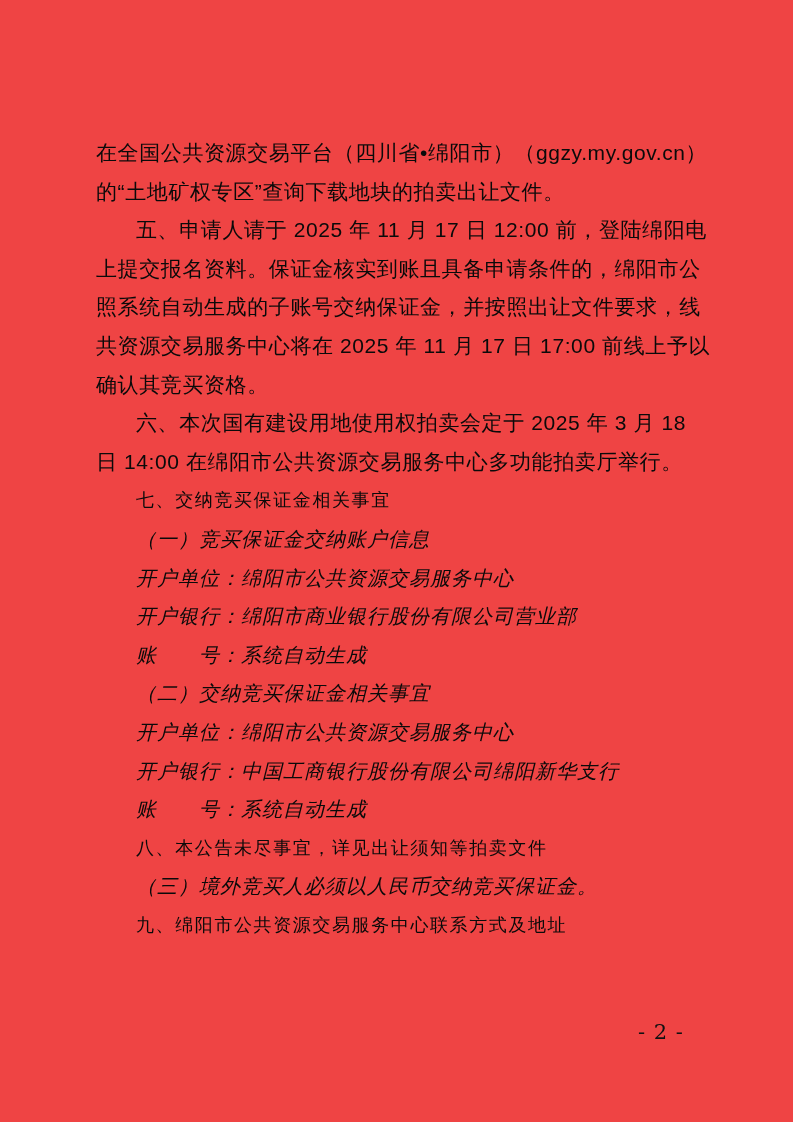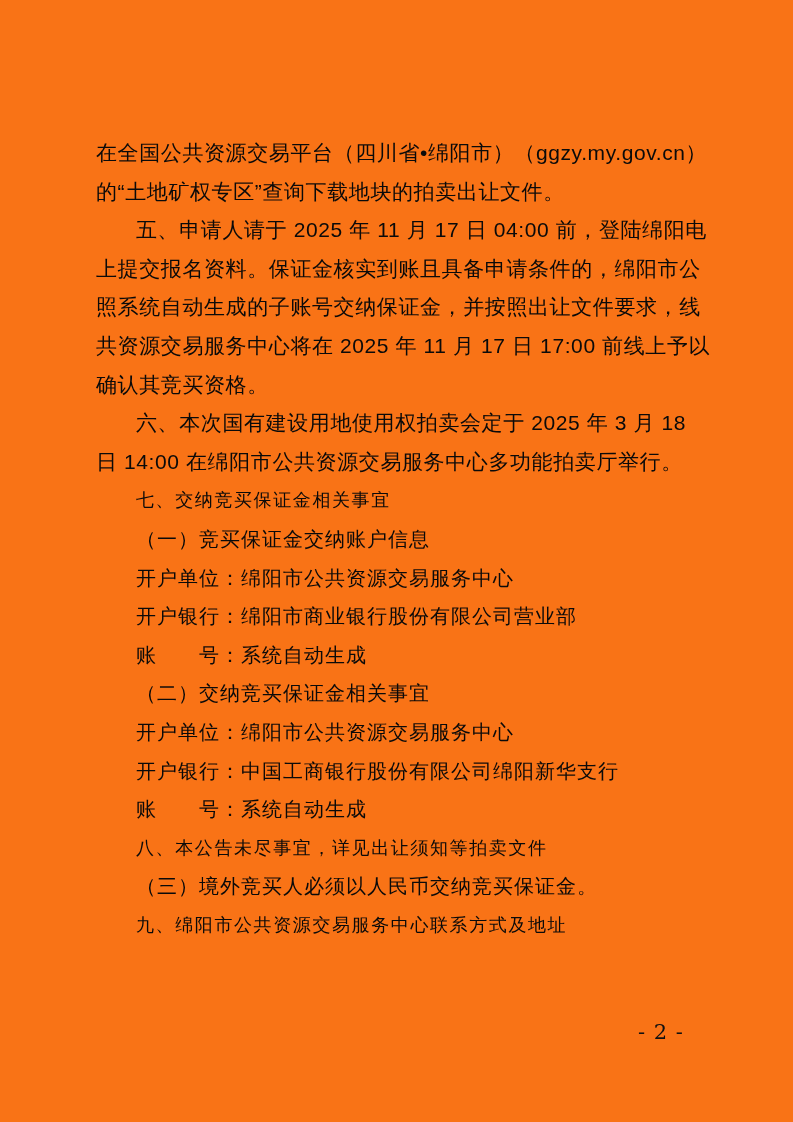--- a/index.html
+++ b/index.html
@@ -4,21 +4,21 @@
 <style>
   html, body {
     margin: 0;
     padding: 0;
     background: #e8e8e8;
   }
   .page {
     position: relative;
     width: 793px;
     height: 1122px;
-    background: #f97316;
+    background: #ef4444;
     overflow: hidden;
     color: #0a0a0a;
     font-family: "Liberation Sans", sans-serif;
   }
   .content {
     position: absolute;
     left: 96px;
     top: 134px;
     width: 606px;
   }
@@ -34,20 +34,21 @@
   }
   .heading-text {
     font-size: 18px;
     letter-spacing: 1.6px;
     font-family: "Liberation Sans", sans-serif;
   }
   .kai-text {
     font-size: 20px;
     letter-spacing: 1px;
     font-family: "DejaVu Serif", serif;
+    font-style: italic;
   }
   .indent {
     padding-left: 40px;
   }
   .page-footer {
     position: absolute;
     left: 638px;
     top: 1020px;
     font-family: "DejaVu Serif", serif;
     font-size: 21px;
@@ -55,21 +56,21 @@
     color: #111;
   }
 </style>
 </head>
 <body>
 
 <div class="page">
   <div class="content">
     <div class="line body-text">在全国公共资源交易平台（四川省•绵阳市）（ggzy.my.gov.cn）</div>
     <div class="line body-text">的“土地矿权专区”查询下载地块的拍卖出让文件。</div>
-    <div class="line body-text indent">五、申请人请于 2025 年 11 月 17 日 04:00 前，登陆绵阳电</div>
+    <div class="line body-text indent">五、申请人请于 2025 年 11 月 17 日 12:00 前，登陆绵阳电</div>
     <div class="line body-text">上提交报名资料。保证金核实到账且具备申请条件的，绵阳市公</div>
     <div class="line body-text">照系统自动生成的子账号交纳保证金，并按照出让文件要求，线</div>
     <div class="line body-text">共资源交易服务中心将在 2025 年 11 月 17 日 17:00 前线上予以</div>
     <div class="line body-text">确认其竞买资格。</div>
     <div class="line body-text indent">六、本次国有建设用地使用权拍卖会定于 2025 年 3 月 18</div>
     <div class="line body-text">日 14:00 在绵阳市公共资源交易服务中心多功能拍卖厅举行。</div>
     <div class="line heading-text indent">七、交纳竞买保证金相关事宜</div>
     <div class="line kai-text indent">（一）竞买保证金交纳账户信息</div>
     <div class="line kai-text indent">开户单位：绵阳市公共资源交易服务中心</div>
     <div class="line kai-text indent">开户银行：绵阳市商业银行股份有限公司营业部</div>

